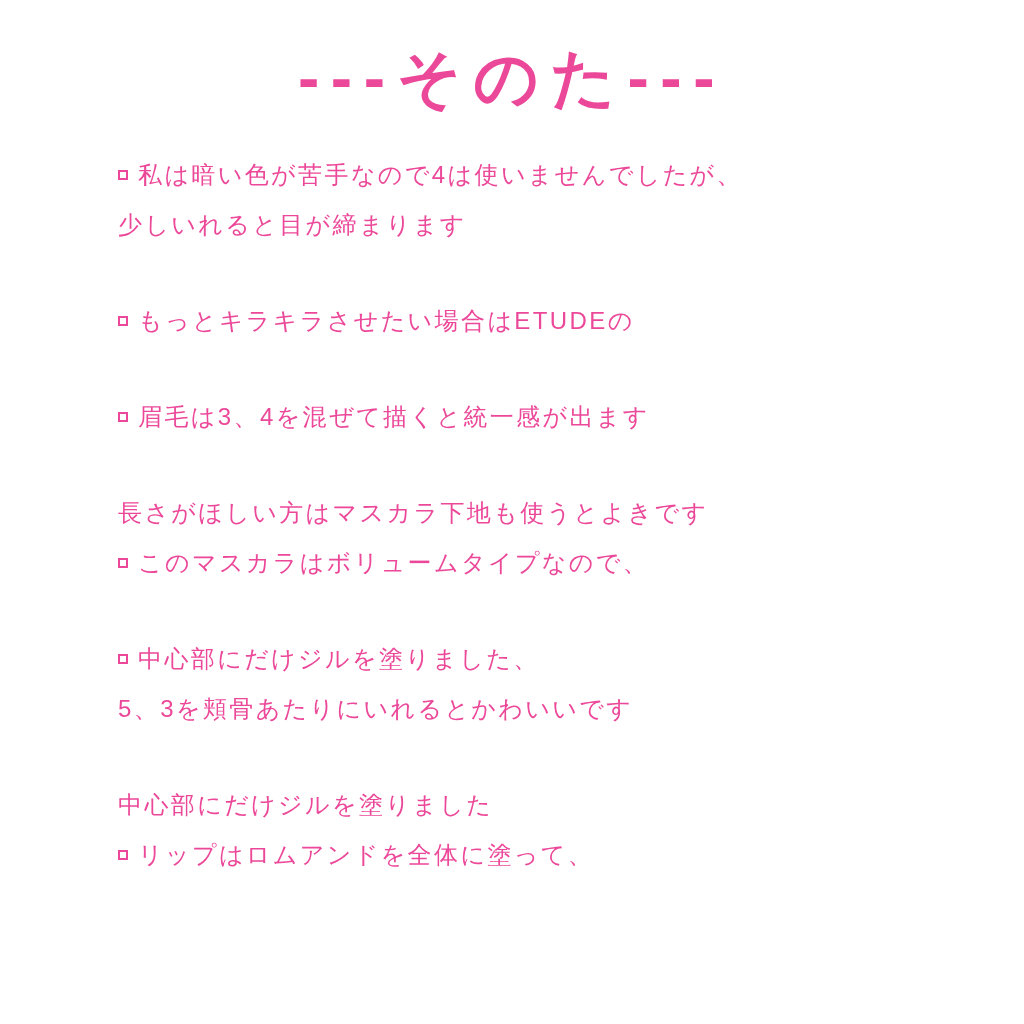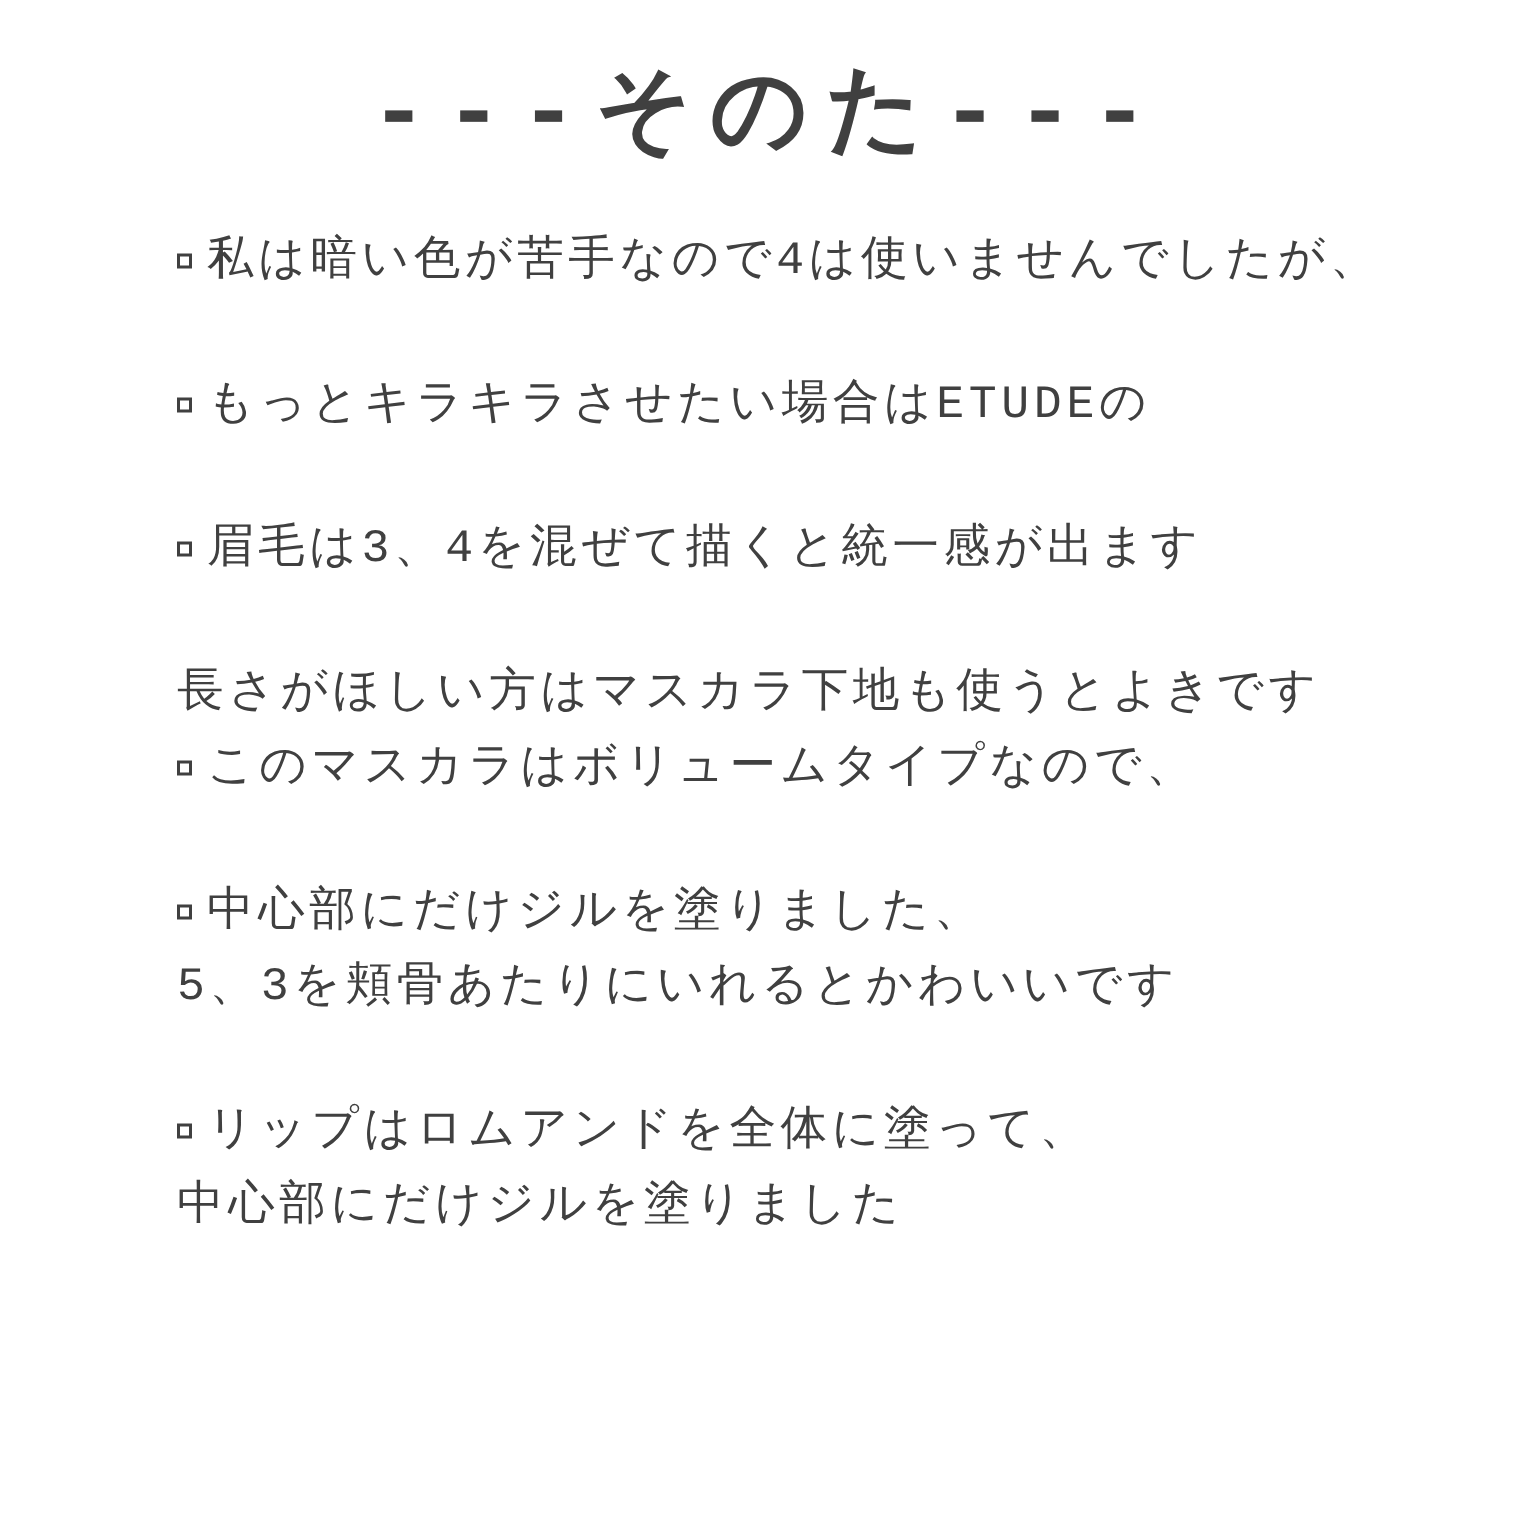--- a/index.html
+++ b/index.html
@@ -6,22 +6,22 @@
     margin: 0;
     padding: 0;
     background: #ffffff;
   }
   .canvas {
     position: relative;
     width: 1024px;
     height: 1024px;
     background: #ffffff;
     overflow: hidden;
-    font-family: Liberation Mono, monospace;
-    color: #404040;
+    font-family: Liberation Sans, sans-serif;
+    color: #ec4899;
   }
   .title {
     margin: 0;
     padding-top: 42px;
     text-align: center;
     font-size: 64px;
     line-height: 72px;
     font-weight: 600;
     letter-spacing: 0.18em;
     white-space: nowrap;
@@ -30,21 +30,21 @@
     margin: 36px 40px 0 118px;
   }
   .note {
     margin: 0 0 46px 0;
   }
   .note:last-child {
     margin-bottom: 0;
   }
   .line {
     display: block;
-    font-size: 31px;
+    font-size: 24px;
     line-height: 50px;
     font-weight: 500;
     letter-spacing: 0.10em;
     white-space: nowrap;
   }
   .bullet {
     display: inline-block;
     width: 10px;
     height: 10px;
     border: 2.5px solid currentColor;
@@ -57,20 +57,21 @@
 <body>
 
 <div class="canvas">
 
   <h1 class="title">---そのた---</h1>
 
   <div class="notes">
 
     <div class="note">
       <span class="line"><span class="bullet"></span><span>私は暗い色が苦手なので4は使いませんでしたが、</span></span>
+      <span class="line"><span>少しいれると目が締まります</span></span>
     </div>
 
     <div class="note">
       <span class="line"><span class="bullet"></span><span>もっとキラキラさせたい場合はETUDEの</span></span>
     </div>
 
     <div class="note">
       <span class="line"><span class="bullet"></span><span>眉毛は3、4を混ぜて描くと統一感が出ます</span></span>
     </div>
 
@@ -78,18 +79,18 @@
       <span class="line"><span>長さがほしい方はマスカラ下地も使うとよきです</span></span>
       <span class="line"><span class="bullet"></span><span>このマスカラはボリュームタイプなので、</span></span>
     </div>
 
     <div class="note">
       <span class="line"><span class="bullet"></span><span>中心部にだけジルを塗りました、</span></span>
       <span class="line"><span>5、3を頬骨あたりにいれるとかわいいです</span></span>
     </div>
 
     <div class="note">
+      <span class="line"><span>中心部にだけジルを塗りました</span></span>
       <span class="line"><span class="bullet"></span><span>リップはロムアンドを全体に塗って、</span></span>
-      <span class="line"><span>中心部にだけジルを塗りました</span></span>
     </div>
 
   </div>
 </div>
 
 </body></html>

